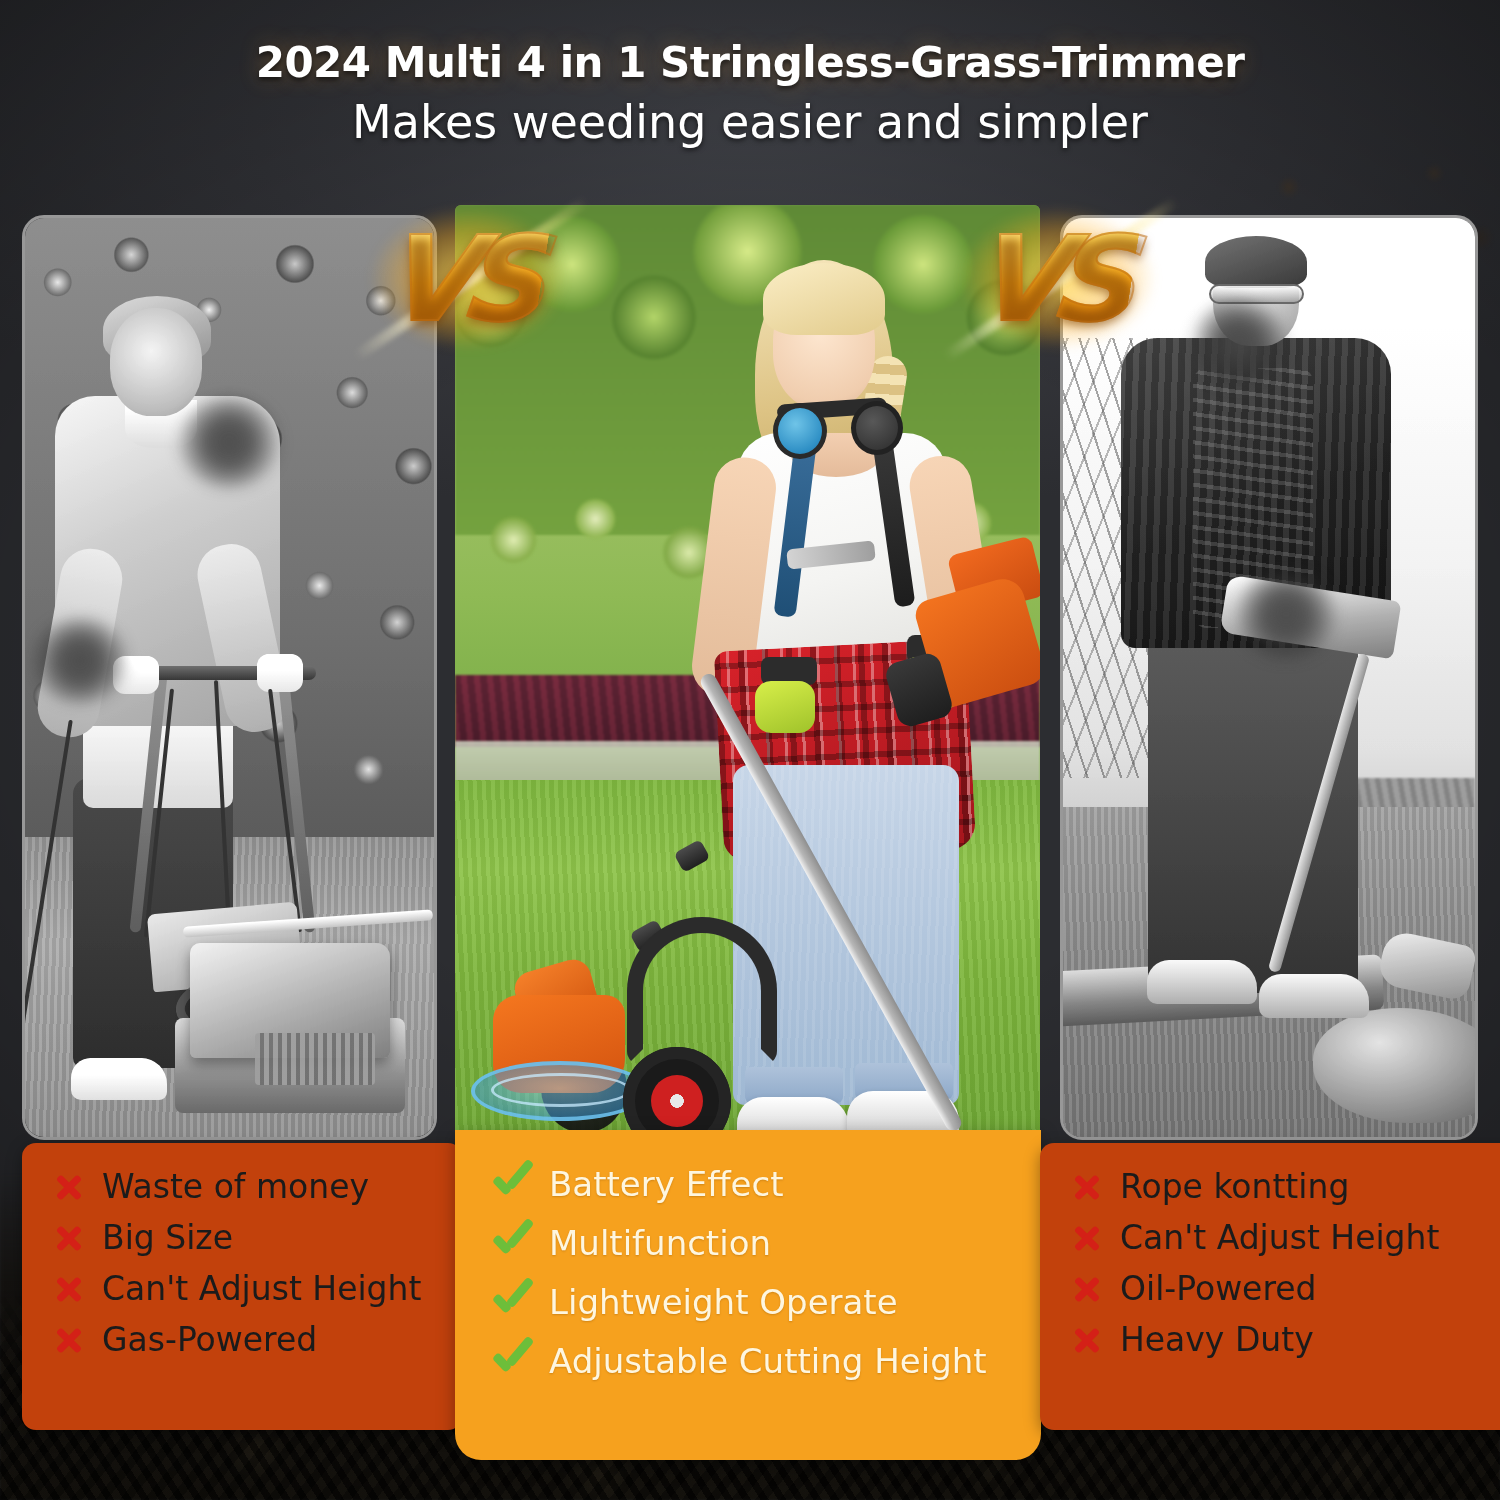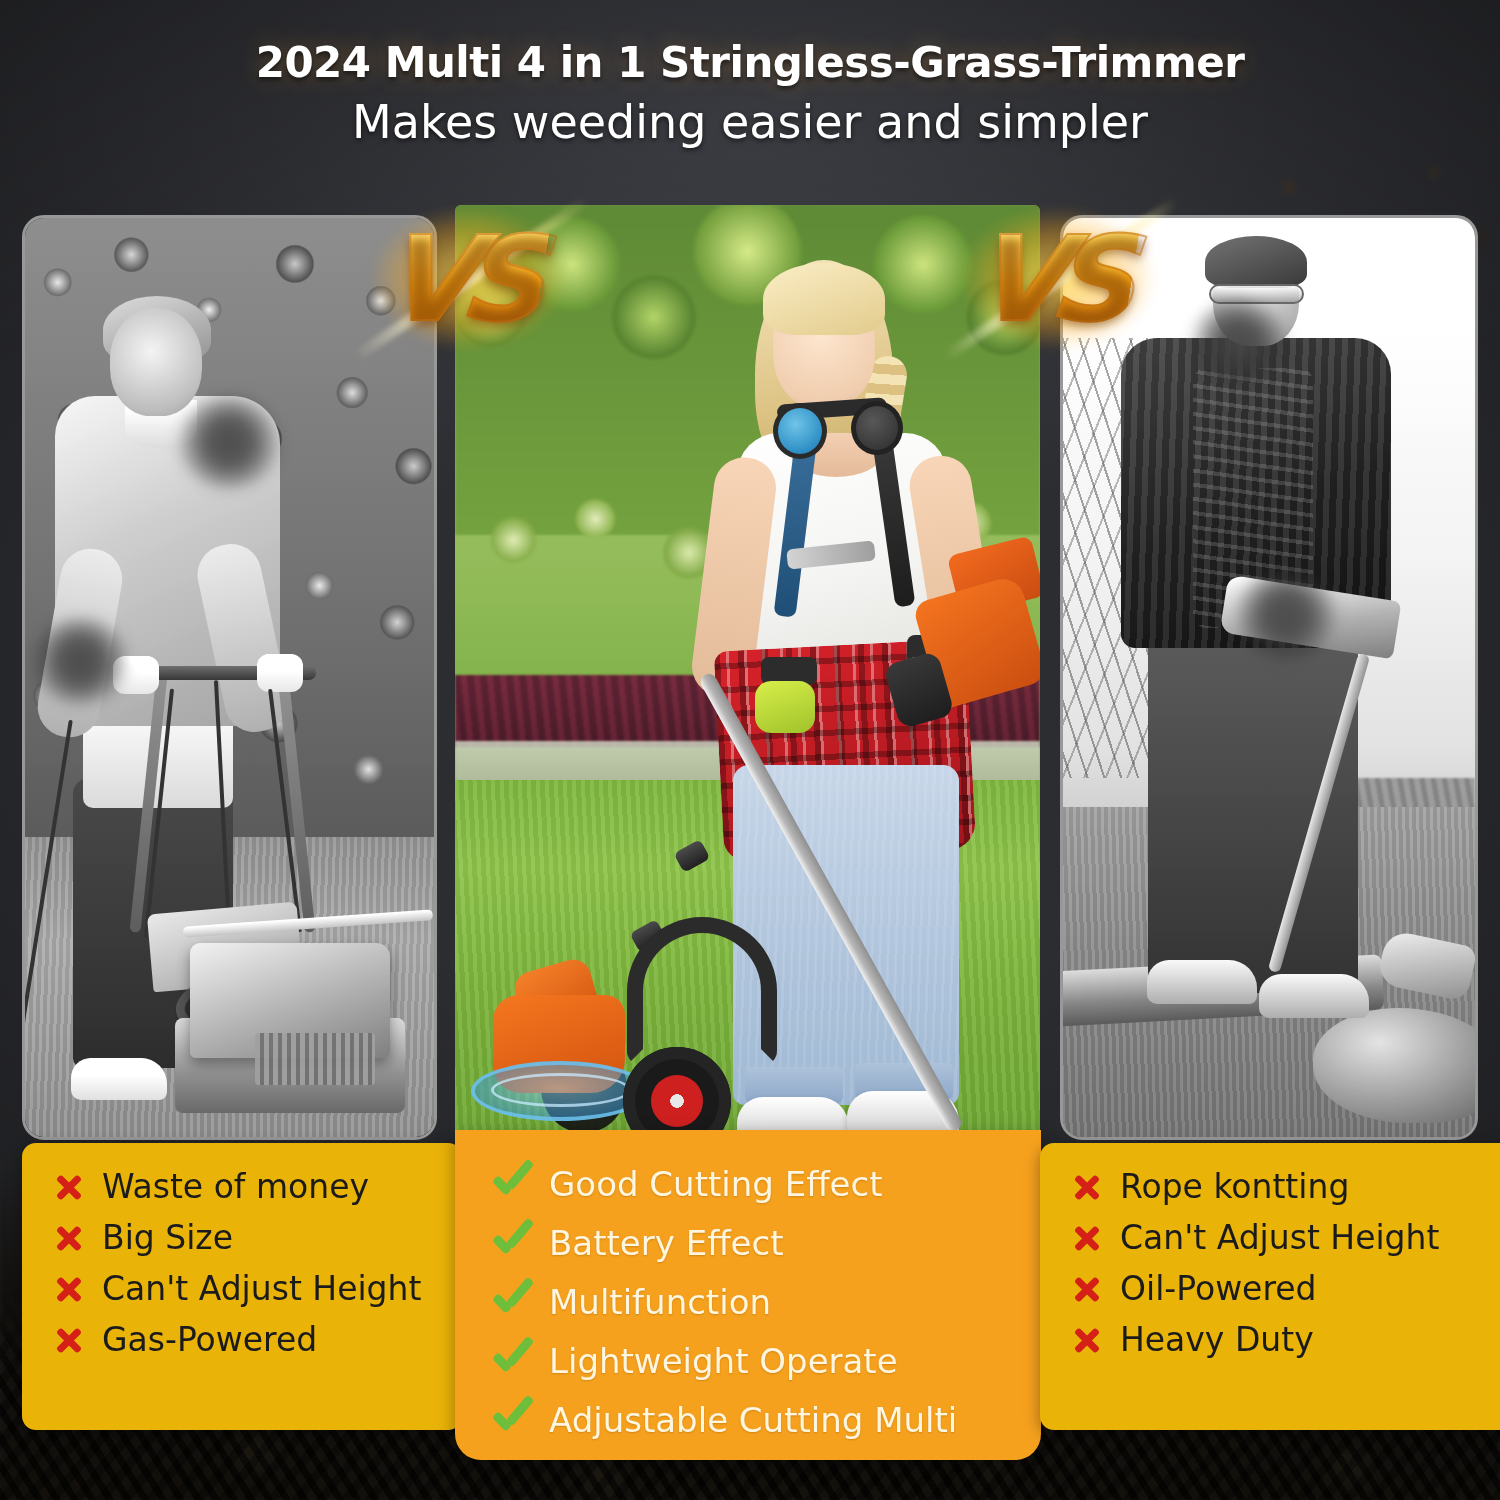--- a/index.html
+++ b/index.html
@@ -469,21 +469,21 @@
     -webkit-text-stroke:2px rgba(190,110,20,.55);
     text-shadow:0 5px 9px rgba(120,60,0,.55);
     transform:skewX(-9deg);
   }
 
   
   .card {
     position:absolute; z-index:8;
   }
   .card-neg {
-    background:#eab308;
+    background:#c2410c;
     border-radius:14px;
     box-shadow:0 5px 16px rgba(0,0,0,.38);
   }
   #card-left  { left:22px;   top:1143px; width:440px; height:287px; }
   #card-right { left:1040px; top:1143px; width:500px; height:287px; }
   #card-center{
     left:455px; top:1130px; width:586px; height:330px;
     background:#F6A11E;
     border-radius:0 0 26px 26px;
     box-shadow:0 6px 18px rgba(0,0,0,.35);
@@ -687,37 +687,33 @@
       <span class="mark-x"></span>
       <span class="neg-label">Gas-Powered</span>
     </div>
   </div>
 </div>
 
 <div class="card" id="card-center">
   <div class="flist">
     <div class="frow">
       <span class="mark-v"></span>
-      <span class="pos-label">Good Cutting Effect</span>
-    </div>
-    <div class="frow">
-      <span class="mark-v"></span>
       <span class="pos-label">Battery Effect</span>
     </div>
     <div class="frow">
       <span class="mark-v"></span>
       <span class="pos-label">Multifunction</span>
     </div>
     <div class="frow">
       <span class="mark-v"></span>
       <span class="pos-label">Lightweight Operate</span>
     </div>
     <div class="frow">
       <span class="mark-v"></span>
-      <span class="pos-label">Adjustable Cutting Multi</span>
+      <span class="pos-label">Adjustable Cutting Height</span>
     </div>
   </div>
 </div>
 
 <div class="card card-neg" id="card-right">
   <div class="flist">
     <div class="frow">
       <span class="mark-x"></span>
       <span class="neg-label">Rope kontting</span>
     </div>

